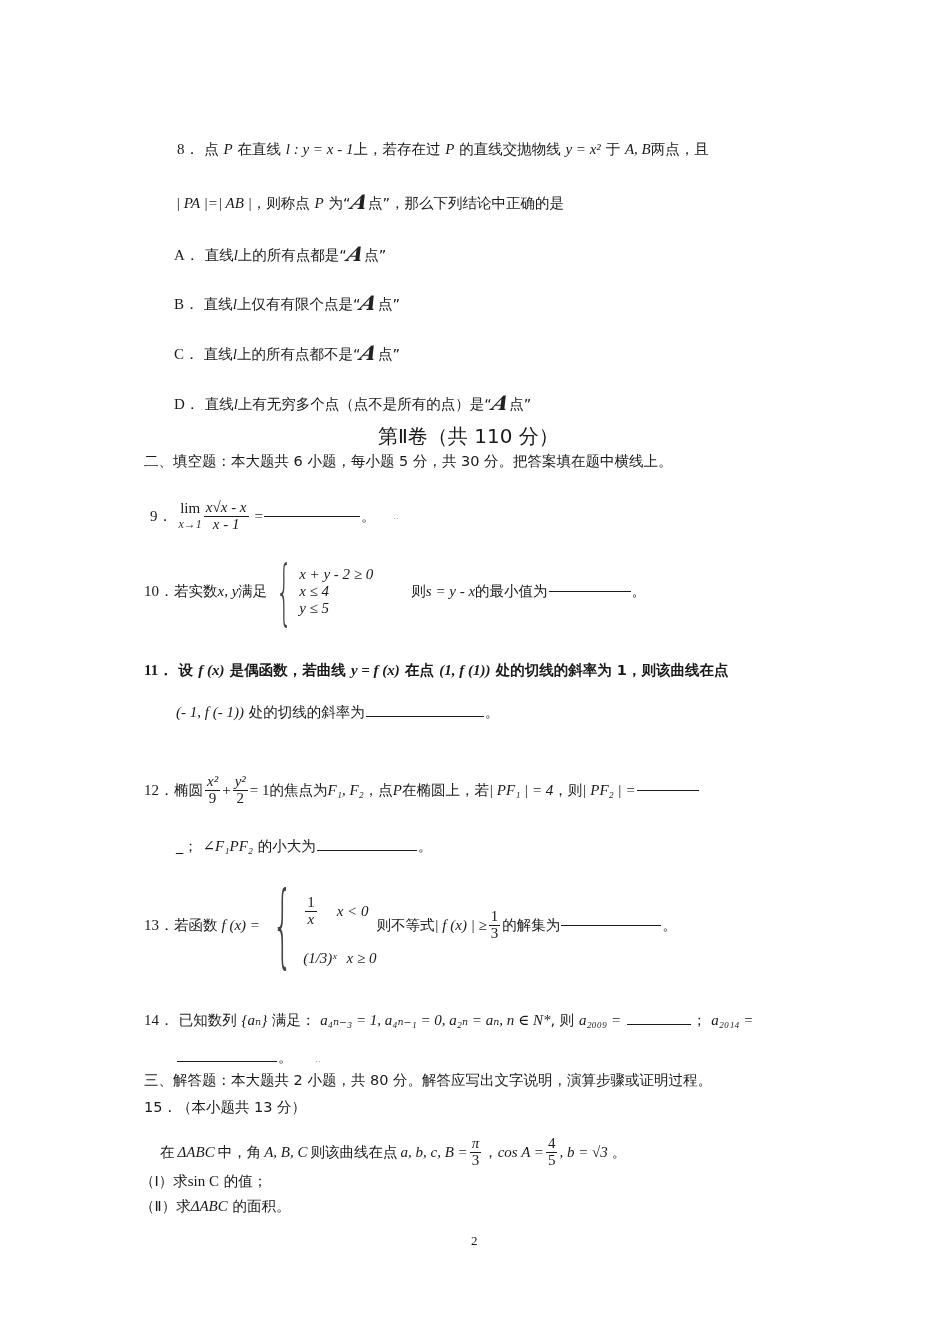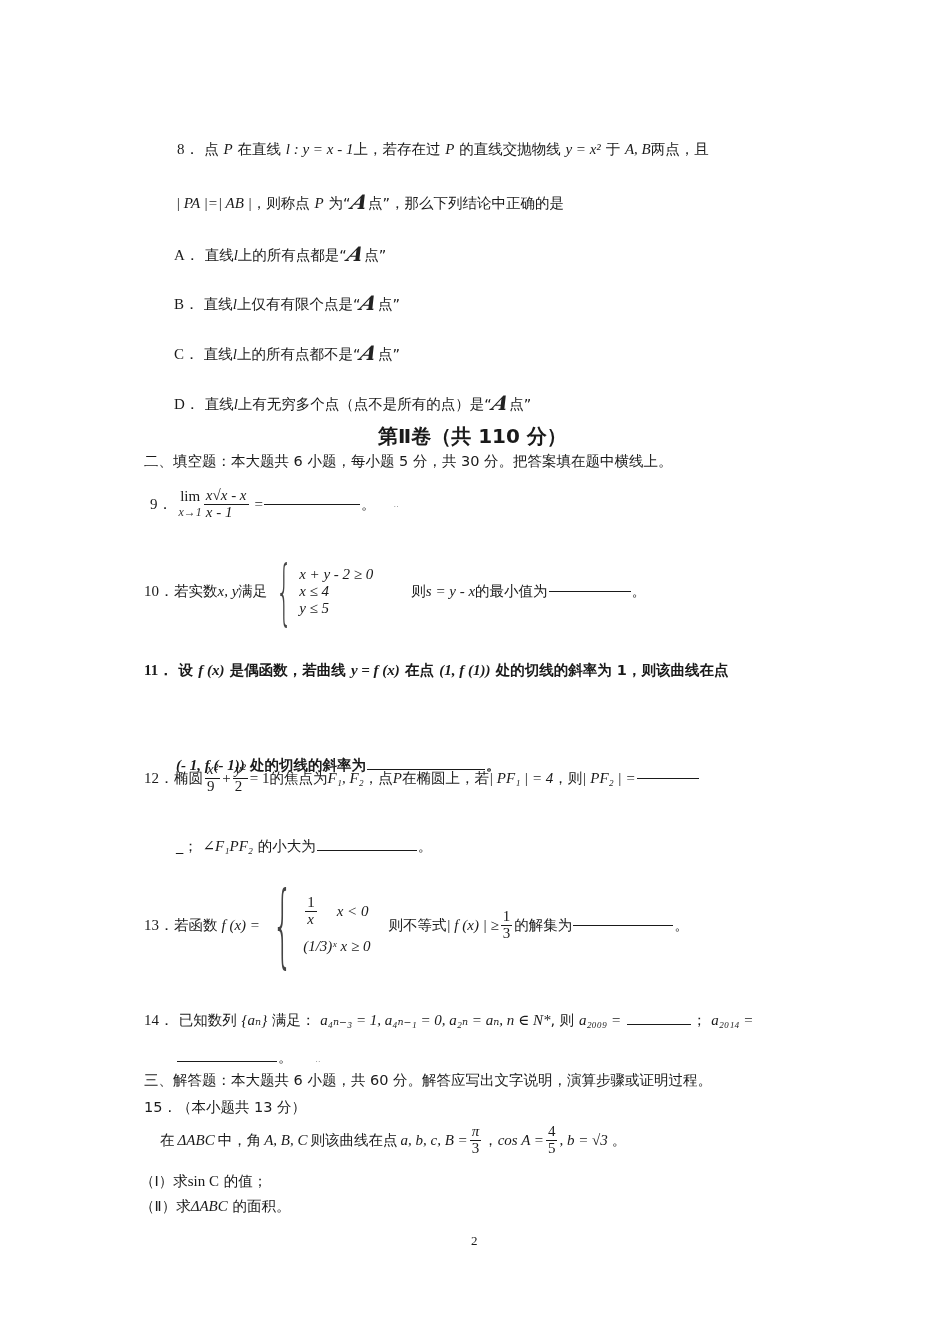--- a/index.html
+++ b/index.html
@@ -4,28 +4,28 @@
 <style>
   html, body { margin: 0; padding: 0; background: #ffffff; }
   body { width: 950px; height: 1344px; position: relative; overflow: hidden;
          font-family: "DejaVu Serif", "Liberation Serif", serif; color: #1a1a1a; font-size: 15px; }
   .abs { position: absolute; white-space: nowrap; }
   .m { font-family: "Liberation Serif", "DejaVu Serif", serif; font-style: italic; }
   .r { font-family: "Liberation Serif", "DejaVu Serif", serif; font-style: normal; }
   .cn { font-family: "DejaVu Sans", sans-serif; font-size: 14.5px; }
   .qnum { font-family: "Liberation Serif", serif; }
   .blank { display: inline-block; border-bottom: 1px solid #1a1a1a; height: 1px; vertical-align: baseline; margin: 0 1px; }
-  .frac { display: inline-flex; flex-direction: column; align-items: flex-start; vertical-align: middle; margin: 0 2px; line-height: 1.05; }
+  .frac { display: inline-flex; flex-direction: column; align-items: center; vertical-align: middle; margin: 12px 2px; line-height: 1.05; }
   .frac .num { padding: 0 2px; border-bottom: 1px solid #1a1a1a; }
   .frac .den { padding: 0 2px; }
   .scriptA { font-family: "DejaVu Serif", serif; font-style: italic; font-weight: bold; font-size: 20px; color: #222; display: inline-block; transform: skewX(-18deg); margin: 0 1px; vertical-align: -1px; }
   .brace-sys { display: inline-flex; align-items: center; vertical-align: middle; }
   .brace { font-size: 72px; font-weight: 100; line-height: 1; color: #444; transform: scaleX(0.35); margin: 0 -8px 0 -6px; font-family: "DejaVu Sans", sans-serif; }
   .sys-lines { display: flex; flex-direction: column; gap: 0; }
-  .title { font-family: "DejaVu Sans", sans-serif; font-weight: bold; font-size: 20px; }
+  .title { font-family: "DejaVu Sans", sans-serif; font-weight: normal; font-size: 20px; }
   .tiny { font-size: 8px; color: #777; }
   .lim { display: inline-flex; flex-direction: column; align-items: center; vertical-align: middle; }
   .lim .sub { font-size: 12px; color: #333; }
 </style>
 </head>
 <body>
 
 <div class="abs" style="left:150px; top:140px;margin-left:27px;">
   <span class="qnum">8．</span>
   <span class="cn">点</span>
@@ -103,21 +103,21 @@
 <div class="abs" style="left:144px; top:661px;font-weight:bold;">
   <span class="qnum">11．</span>
   <span class="cn">设</span>
   <span class="m">f (x)</span>
   <span class="cn">是偶函数，若曲线</span>
   <span class="m">y = f (x)</span>
   <span class="cn">在点</span>
   <span class="m">(1, f (1))</span>
   <span class="cn">处的切线的斜率为 1，则该曲线在点</span>
 </div>
-<div class="abs" style="left:176px; top:756px;font-weight:bold;">
+<div class="abs" style="left:176px; top:703px;">
   <span class="m">(- 1, f (- 1))</span>
   <span class="cn">处的切线的斜率为</span><span class="blank" style="width:118px;"></span><span class="cn">。</span>
 </div>
 
 <div class="abs" style="left:144px; top:762px; display:flex; align-items:center;">
   <span class="qnum">12．</span>
   <span class="cn">椭圆</span>
   <span class="frac">
       <span class="num m">x²</span>
       <span class="den r">9</span>
@@ -151,27 +151,27 @@
   <span class="brace-sys">
     <span class="brace" style="font-size:90px;">{</span>
     <span class="sys-lines" style="gap:10px;">
       <span style="display:flex; align-items:center; gap:18px;">
         <span class="frac">
             <span class="num r">1</span>
             <span class="den m">x</span>
           </span>
         <span class="m">x &lt; 0</span>
       </span>
-      <span style="display:flex; align-items:flex-start; gap:4px;">
+      <span style="display:flex; align-items:flex-start; gap:10px;">
         <span class="m">(1/3)ˣ</span>
         <span class="m">x ≥ 0</span>
       </span>
     </span>
   </span>
-  <span class="cn" style="margin-left:18px;">则不等式</span>
+  <span class="cn" style="margin-left:0;">则不等式</span>
   <span class="m">| f (x) | ≥</span>
   <span class="frac">
       <span class="num r">1</span>
       <span class="den r">3</span>
     </span>
   <span class="cn">的解集为</span>
   <span class="blank" style="width:100px;"></span>
   <span class="cn">。</span>
 </div>
 
@@ -183,21 +183,21 @@
   <span class="m">a₄ₙ₋₃ = 1, a₄ₙ₋₁ = 0, a₂ₙ = aₙ, n ∈ N*</span><span class="cn">, 则</span>
   <span class="m">a₂₀₀₉ =</span>
   <span class="blank" style="width:64px;"></span><span class="cn">；</span>
   <span class="m">a₂₀₁₄ =</span>
 </div>
 <div class="abs" style="left:176px; top:1048px;">
   <span class="blank" style="width:100px;"></span><span class="cn">。</span>
   <span class="tiny" style="margin-left:18px;">‥</span>
 </div>
 
-<div class="abs cn" style="left:144px; top:1071px;">三、解答题：本大题共 6 小题，共 60 分。解答应写出文字说明，演算步骤或证明过程。</div>
+<div class="abs cn" style="left:144px; top:1071px;">三、解答题：本大题共 2 小题，共 80 分。解答应写出文字说明，演算步骤或证明过程。</div>
 <div class="abs cn" style="left:144px; top:1098px;">15．（本小题共 13 分）</div>
 
 <div class="abs" style="left:160px; top:1124px; display:flex; align-items:center;">
   <span class="cn">在</span>
   <span class="m" style="margin:0 3px;">ΔABC</span>
   <span class="cn">中，角</span>
   <span class="m" style="margin:0 3px;">A, B, C</span>
   <span class="cn">则该曲线在点</span>
   <span class="m" style="margin-left:3px;">a, b, c, B =</span>
   <span class="frac">

